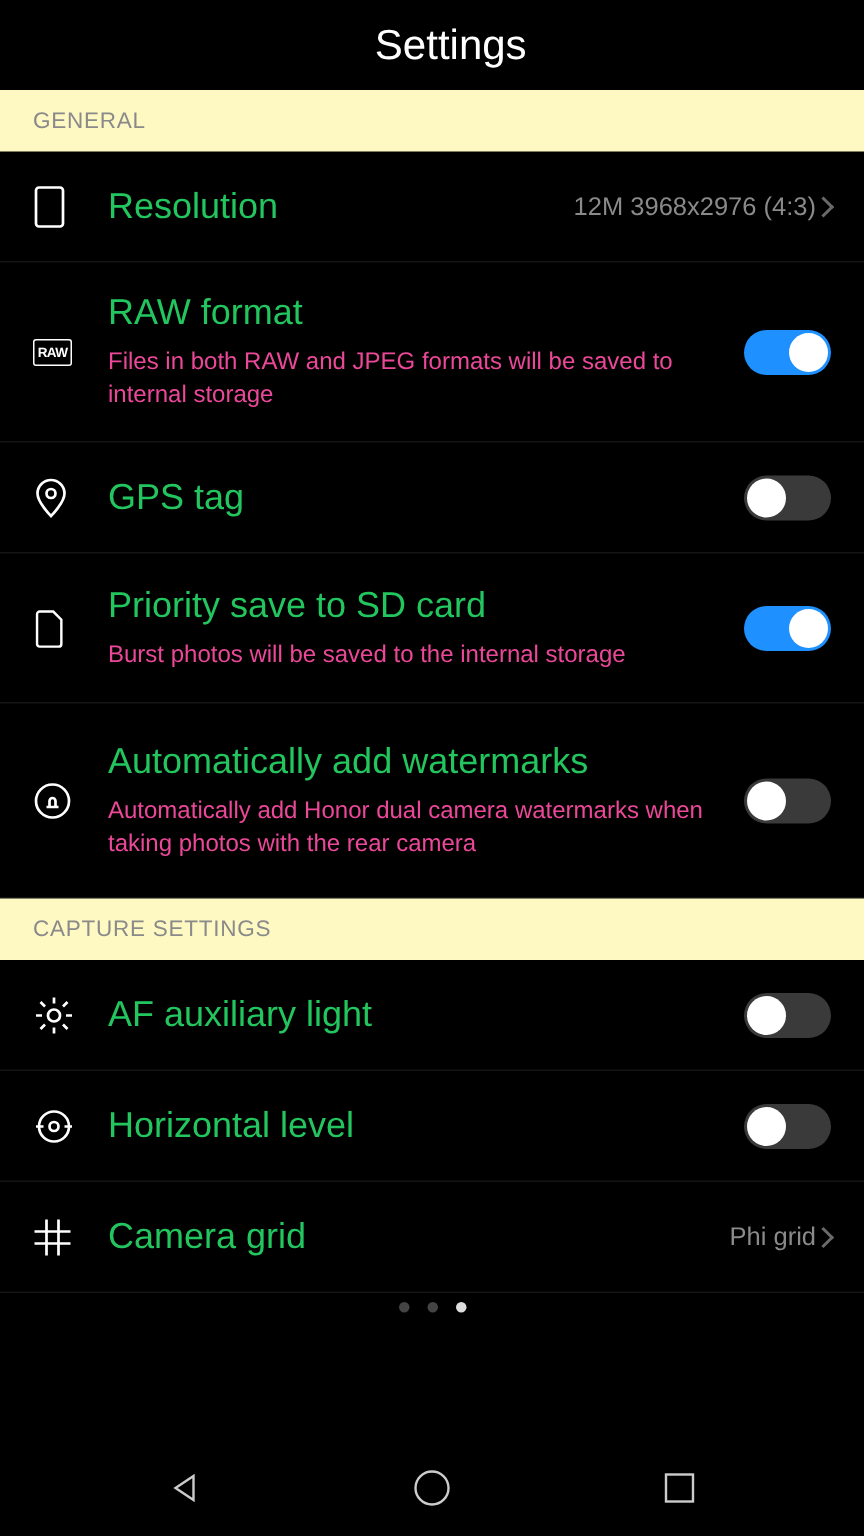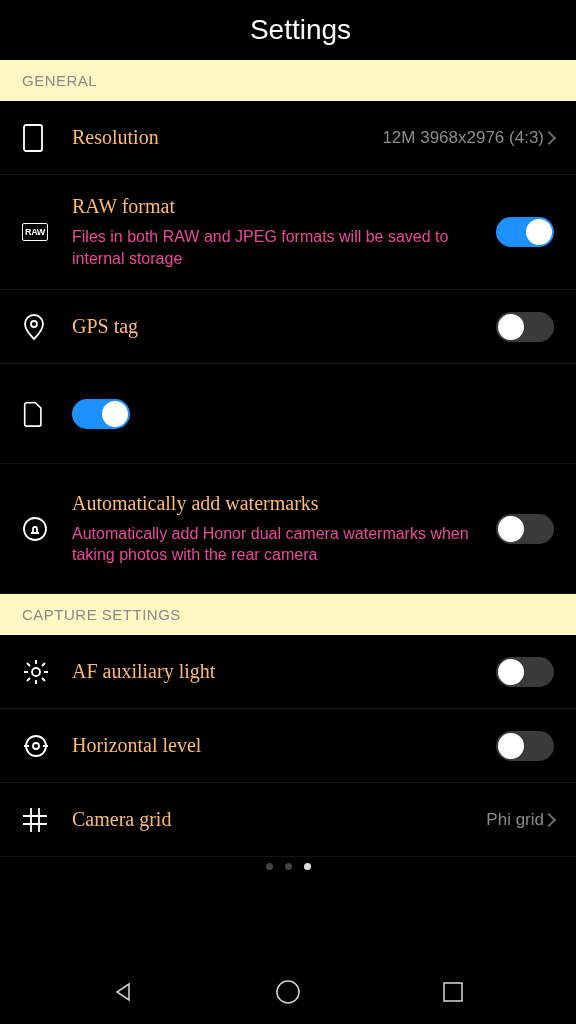--- a/index.html
+++ b/index.html
@@ -27,21 +27,21 @@
       padding: 18px 22px;
       border-bottom: 1px solid #151515;
       min-height: 74px;
     }
     .item.tall { min-height: 100px; padding: 20px 22px; }
     .icon-col {
       width: 50px; flex: 0 0 50px;
       display: flex; align-items: flex-start; justify-content: flex-start;
     }
     .text-col { flex: 1; padding-right: 12px; }
-    .title { font-size: 20px; color: #fdba74; font-family: Liberation Serif, serif; }
+    .title { font-size: 24px; color: #22c55e; }
     .sub { font-size: 16px; color: #ec4899; margin-top: 8px; line-height: 1.35; }
     .value-col {
       display: flex; align-items: center; 
       color: #8a8a8a; font-size: 17px;
     }
     .chevron {
       width: 10px; height: 10px;
       border-top: 2px solid #6a6a6a;
       border-right: 2px solid #6a6a6a;
       transform: rotate(45deg);
@@ -131,20 +131,24 @@
         <div class="knob"></div>
       </div>
   </div>
 
   <div class="item tall">
     <div class="icon-col">
       <svg class="ico" width="22" height="28" viewBox="0 0 22 28">
           <path d="M4 2 h10 l6 6 v18 a2 2 0 0 1 -2 2 H4 a2 2 0 0 1 -2 -2 V4 a2 2 0 0 1 2 -2 z" transform="scale(0.9) translate(1,1)"></path>
         </svg>
     </div>
+    <div class="text-col">
+      <div class="title">Priority save to SD card</div>
+      <div class="sub">Burst photos will be saved to the internal storage</div>
+    </div>
     <div class="toggle on">
         <div class="knob"></div>
       </div>
   </div>
 
   <div class="item tall" style="min-height:130px;">
     <div class="icon-col">
       <svg class="ico" width="26" height="26" viewBox="0 0 26 26">
           <circle cx="13" cy="13" r="11"></circle>
           <path d="M9 17 h8 M11 17 v-4 a2 2 0 1 1 4 0 v4"></path>

